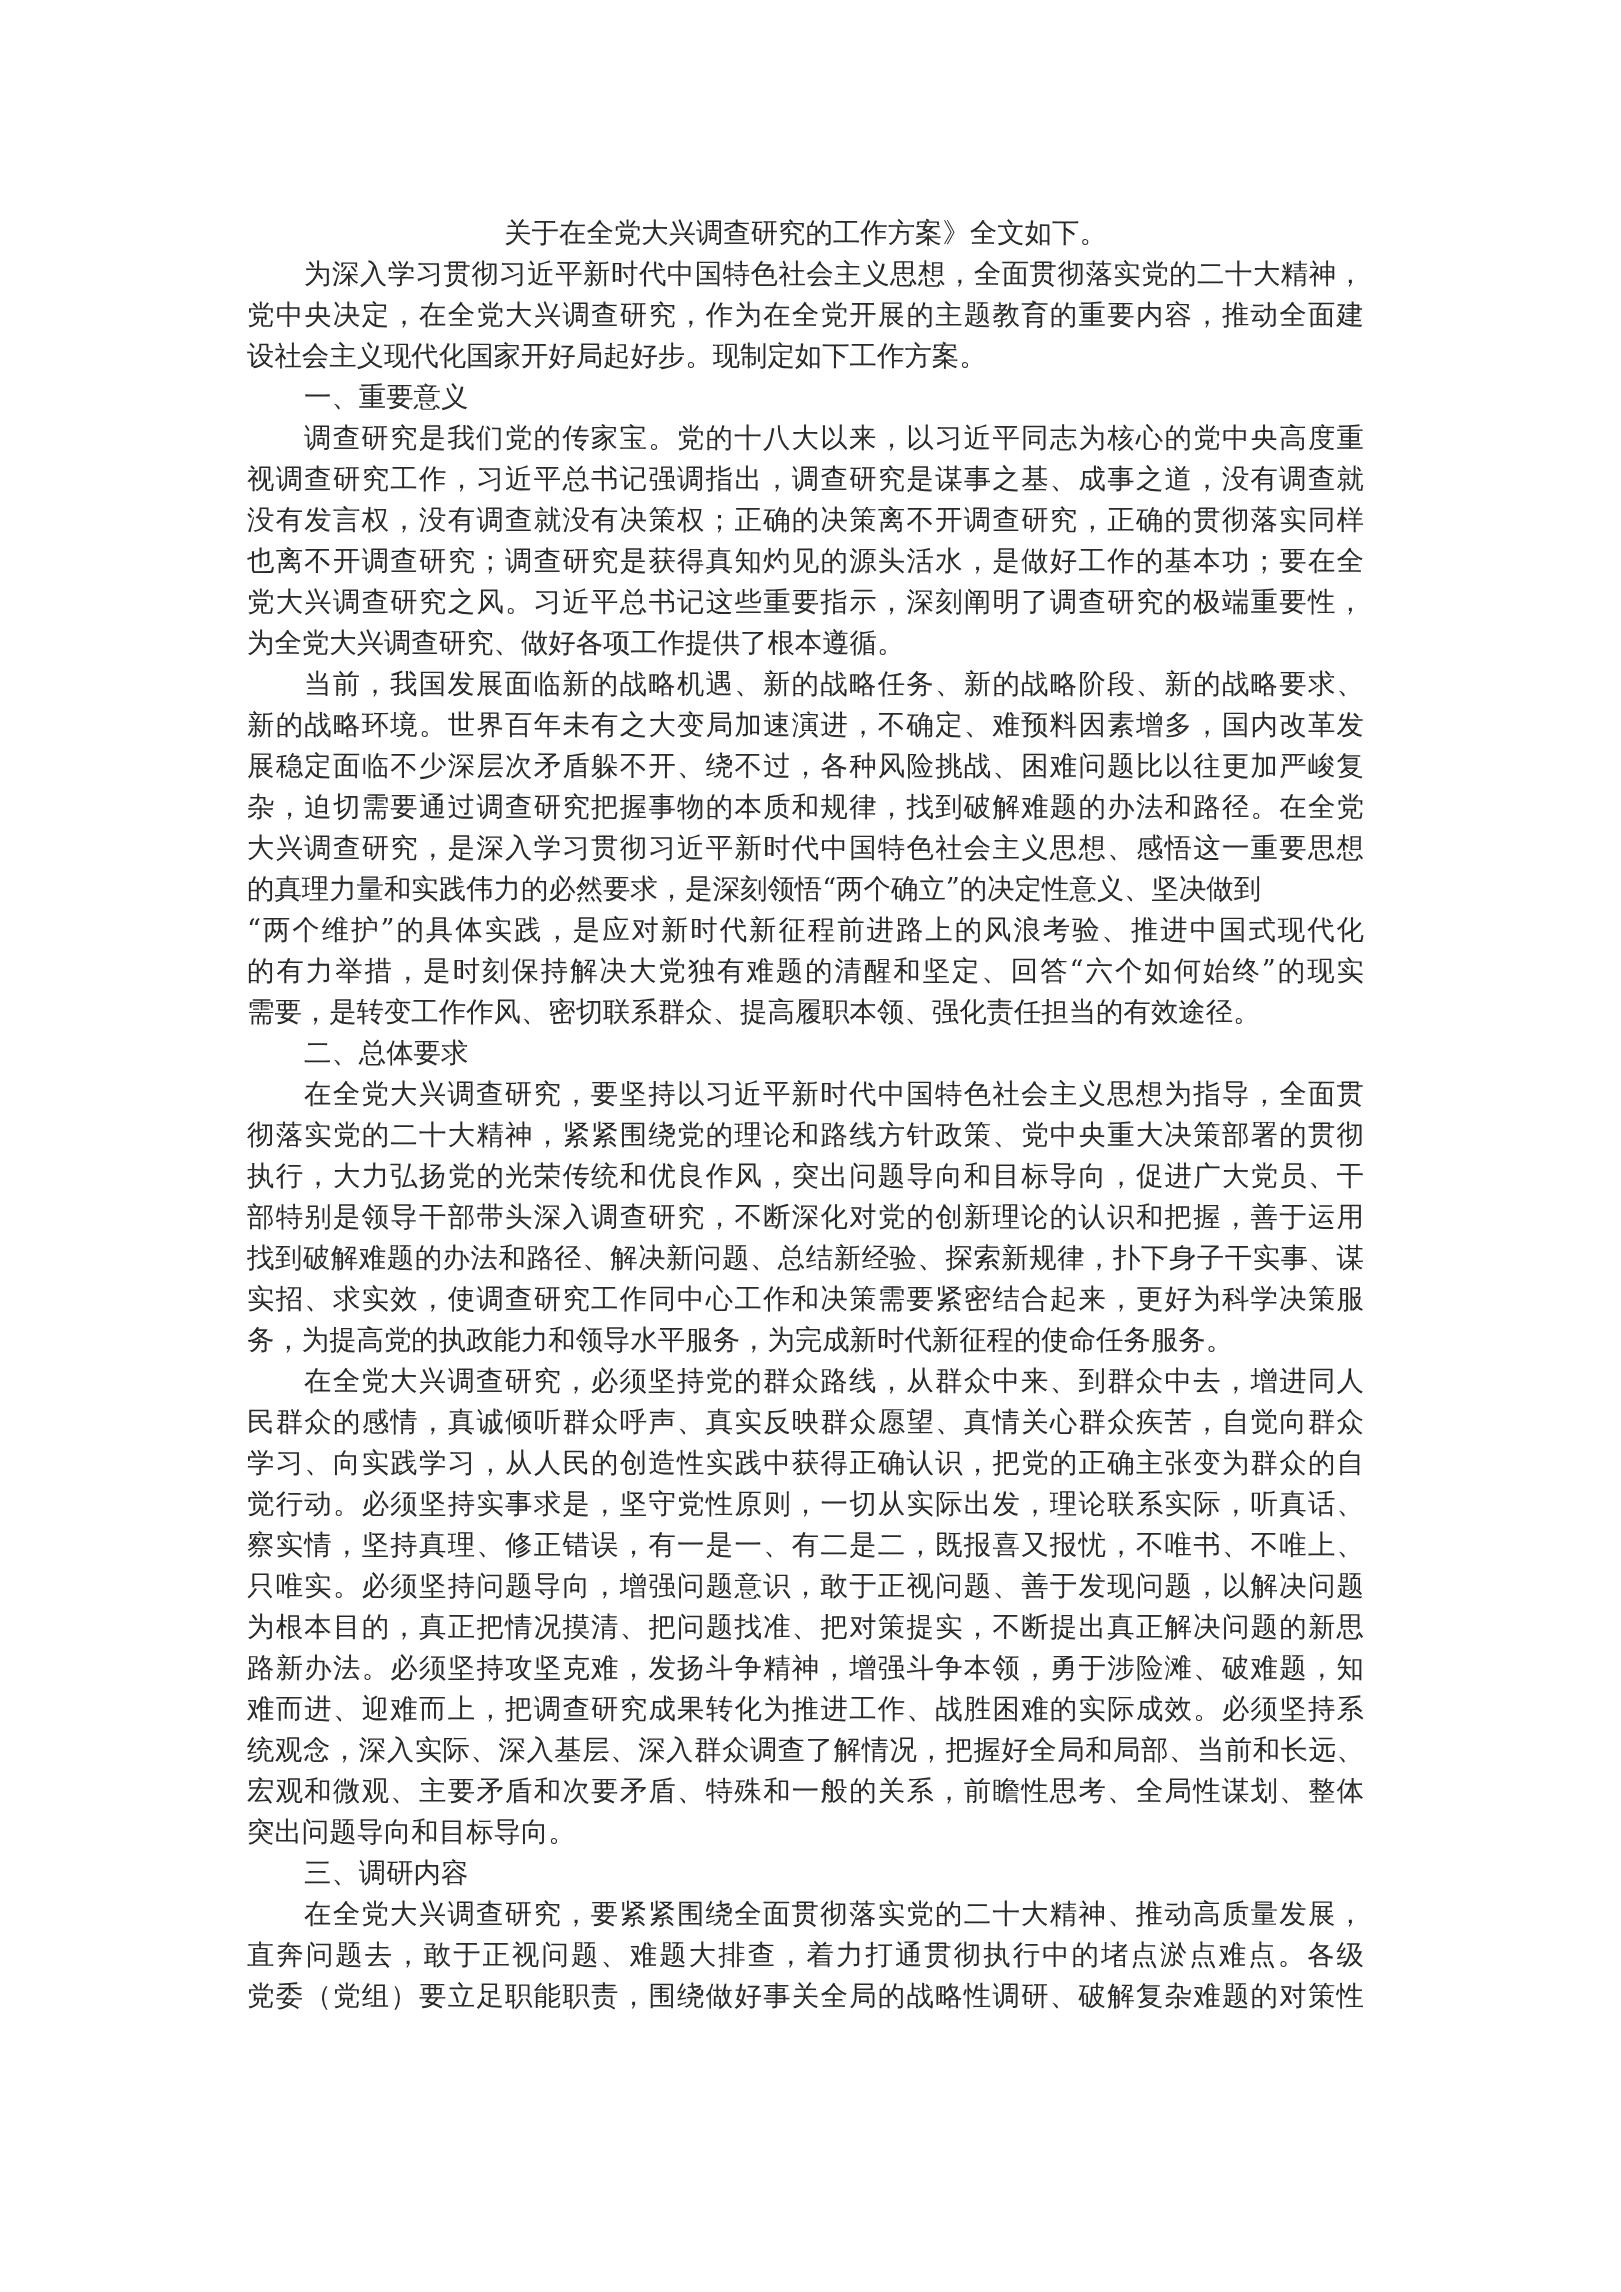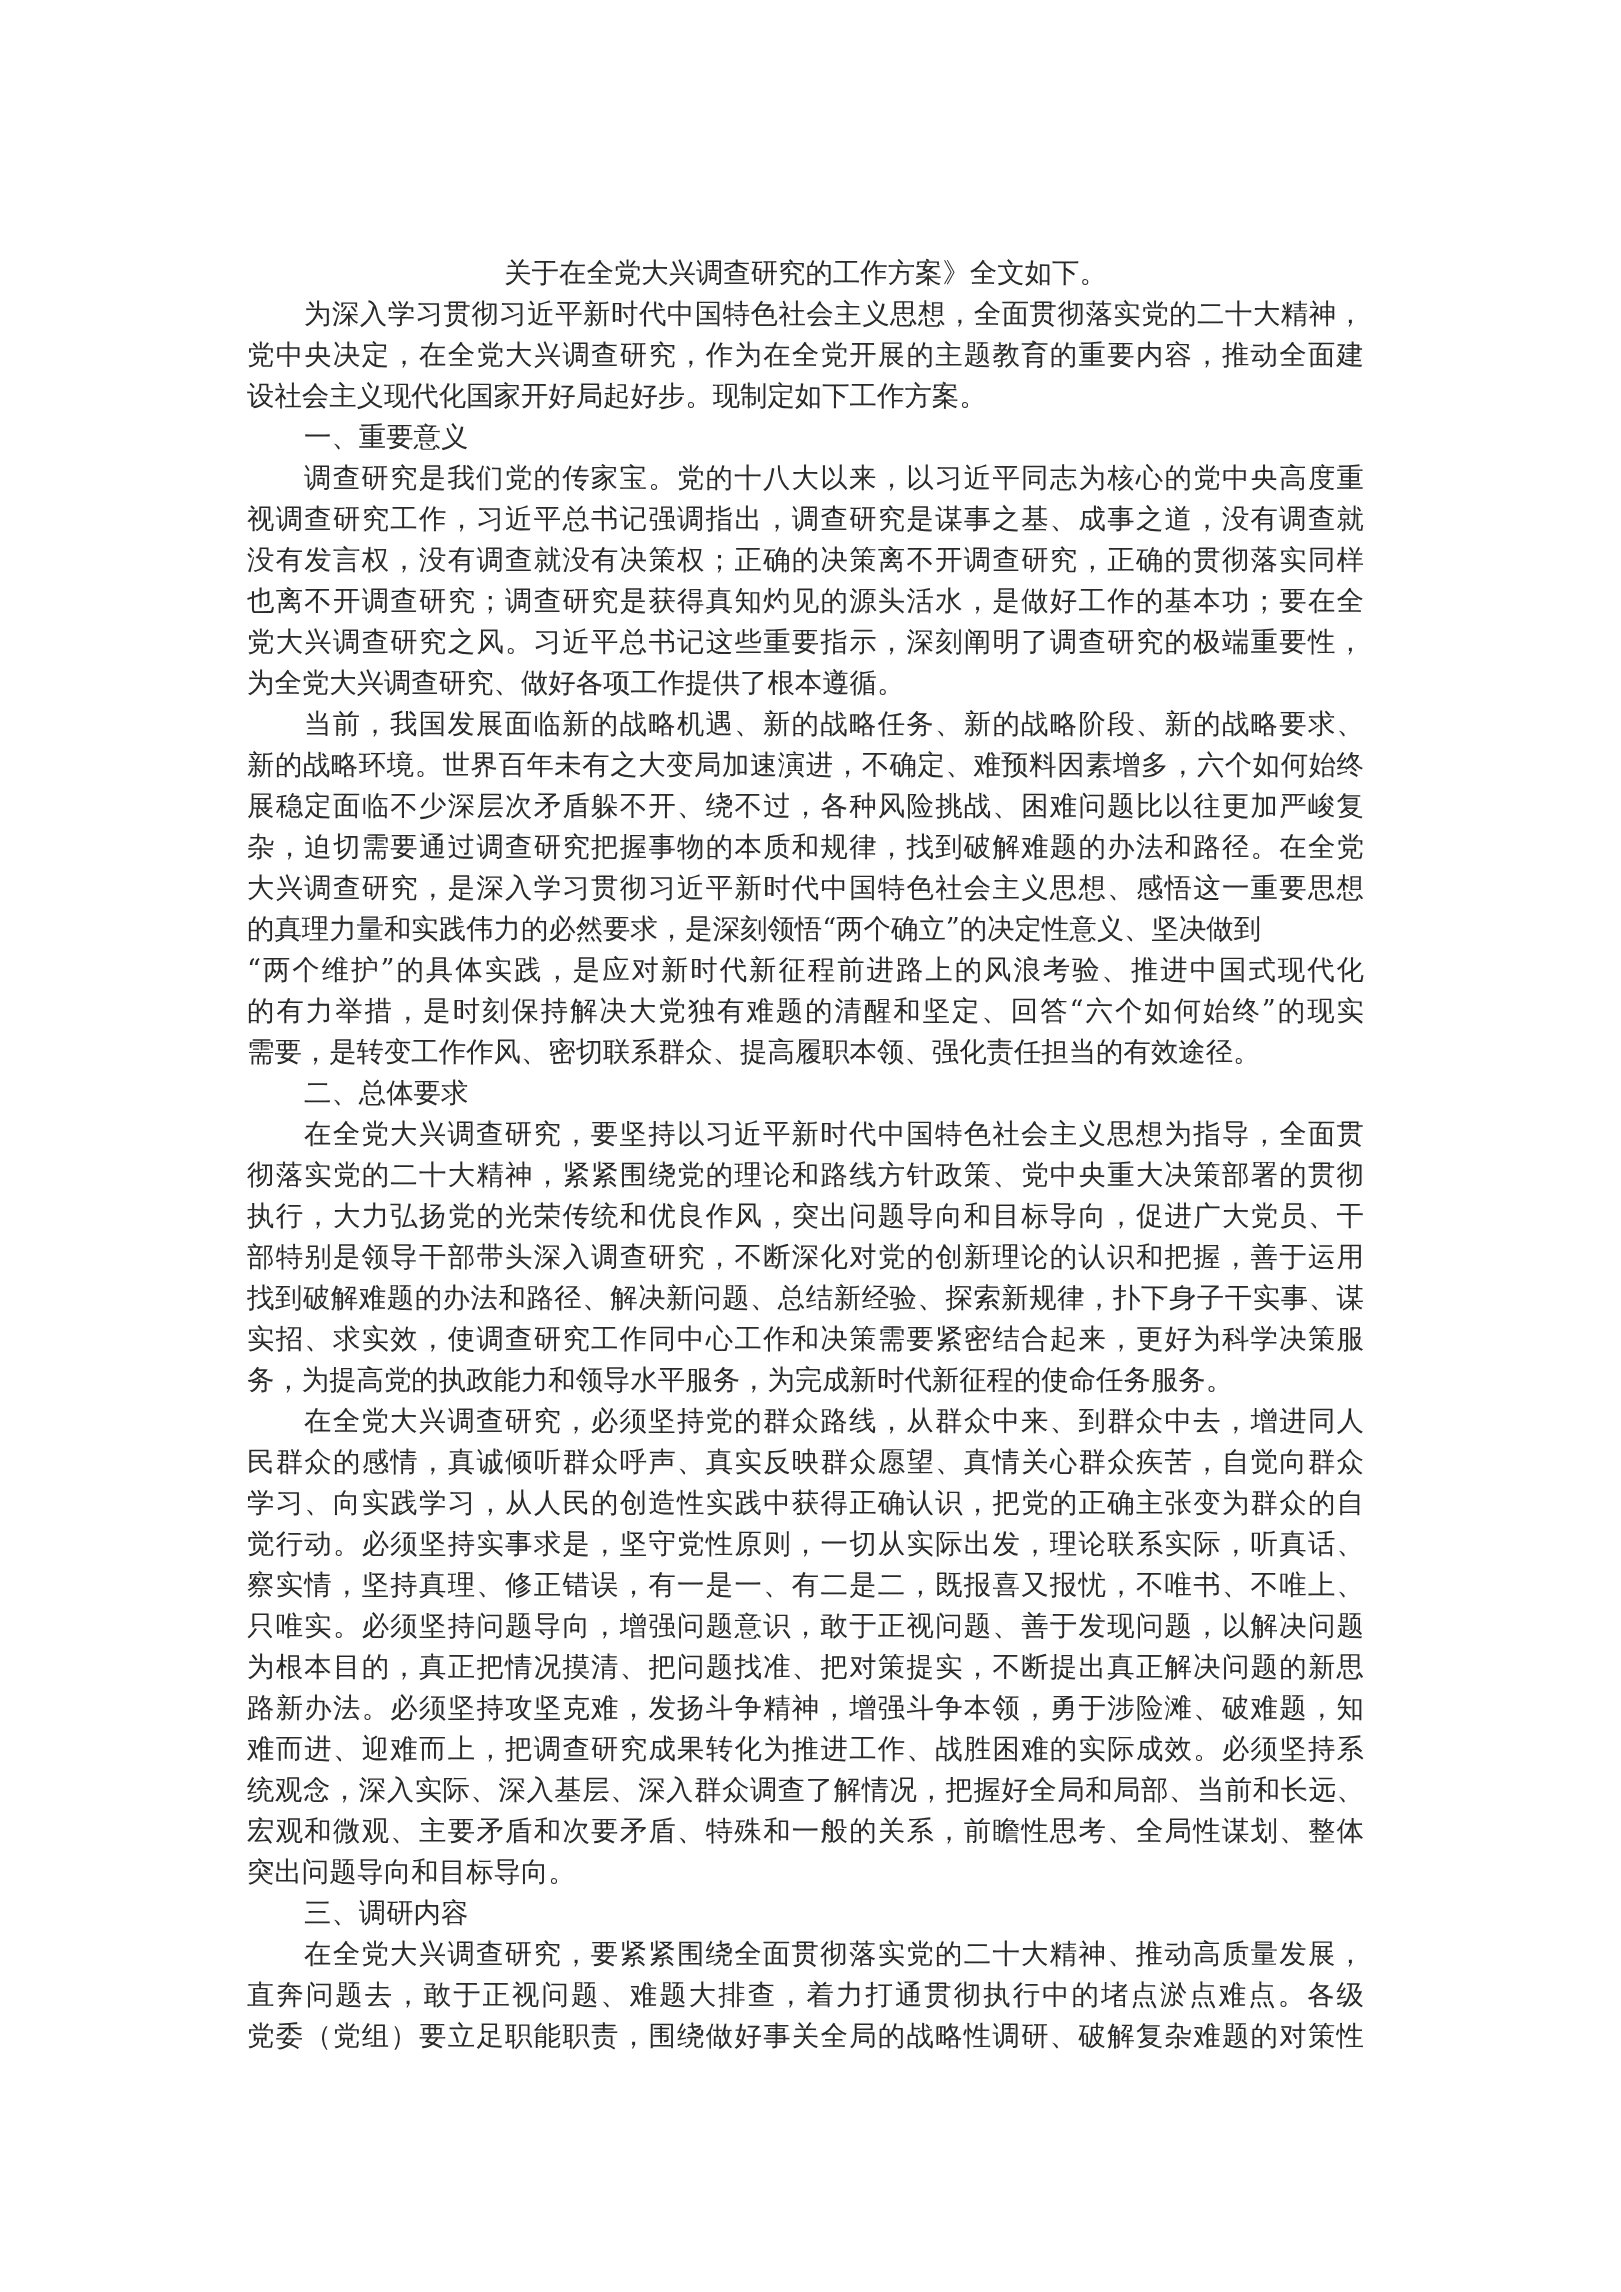--- a/index.html
+++ b/index.html
@@ -34,21 +34,20 @@
   .line {
     display: block;
     white-space: nowrap;
     height: 41px;
     text-align: justify;
     text-align-last: justify;
   }
   .line.title {
     text-align: right;
     text-align-last: center;
-    margin-top: 40px;
   }
   .line.indent {
     padding-left: 57px;
   }
   .line.last {
     text-align: center;
     text-align-last: left;
   }
   .line.heading {
     text-align: center;
@@ -66,21 +65,21 @@
         <span class="line">党中央决定，在全党大兴调查研究，作为在全党开展的主题教育的重要内容，推动全面建</span>
         <span class="line last">设社会主义现代化国家开好局起好步。现制定如下工作方案。</span>
         <span class="line indent heading">一、重要意义</span>
         <span class="line indent">调查研究是我们党的传家宝。党的十八大以来，以习近平同志为核心的党中央高度重</span>
         <span class="line">视调查研究工作，习近平总书记强调指出，调查研究是谋事之基、成事之道，没有调查就</span>
         <span class="line">没有发言权，没有调查就没有决策权；正确的决策离不开调查研究，正确的贯彻落实同样</span>
         <span class="line">也离不开调查研究；调查研究是获得真知灼见的源头活水，是做好工作的基本功；要在全</span>
         <span class="line">党大兴调查研究之风。习近平总书记这些重要指示，深刻阐明了调查研究的极端重要性，</span>
         <span class="line last">为全党大兴调查研究、做好各项工作提供了根本遵循。</span>
         <span class="line indent">当前，我国发展面临新的战略机遇、新的战略任务、新的战略阶段、新的战略要求、</span>
-        <span class="line">新的战略环境。世界百年未有之大变局加速演进，不确定、难预料因素增多，六个如何始终</span>
+        <span class="line">新的战略环境。世界百年未有之大变局加速演进，不确定、难预料因素增多，国内改革发</span>
         <span class="line">展稳定面临不少深层次矛盾躲不开、绕不过，各种风险挑战、困难问题比以往更加严峻复</span>
         <span class="line">杂，迫切需要通过调查研究把握事物的本质和规律，找到破解难题的办法和路径。在全党</span>
         <span class="line">大兴调查研究，是深入学习贯彻习近平新时代中国特色社会主义思想、感悟这一重要思想</span>
         <span class="line last">的真理力量和实践伟力的必然要求，是深刻领悟“两个确立”的决定性意义、坚决做到</span>
         <span class="line">“两个维护”的具体实践，是应对新时代新征程前进路上的风浪考验、推进中国式现代化</span>
         <span class="line">的有力举措，是时刻保持解决大党独有难题的清醒和坚定、回答“六个如何始终”的现实</span>
         <span class="line last">需要，是转变工作作风、密切联系群众、提高履职本领、强化责任担当的有效途径。</span>
         <span class="line indent heading">二、总体要求</span>
         <span class="line indent">在全党大兴调查研究，要坚持以习近平新时代中国特色社会主义思想为指导，全面贯</span>
         <span class="line">彻落实党的二十大精神，紧紧围绕党的理论和路线方针政策、党中央重大决策部署的贯彻</span>

